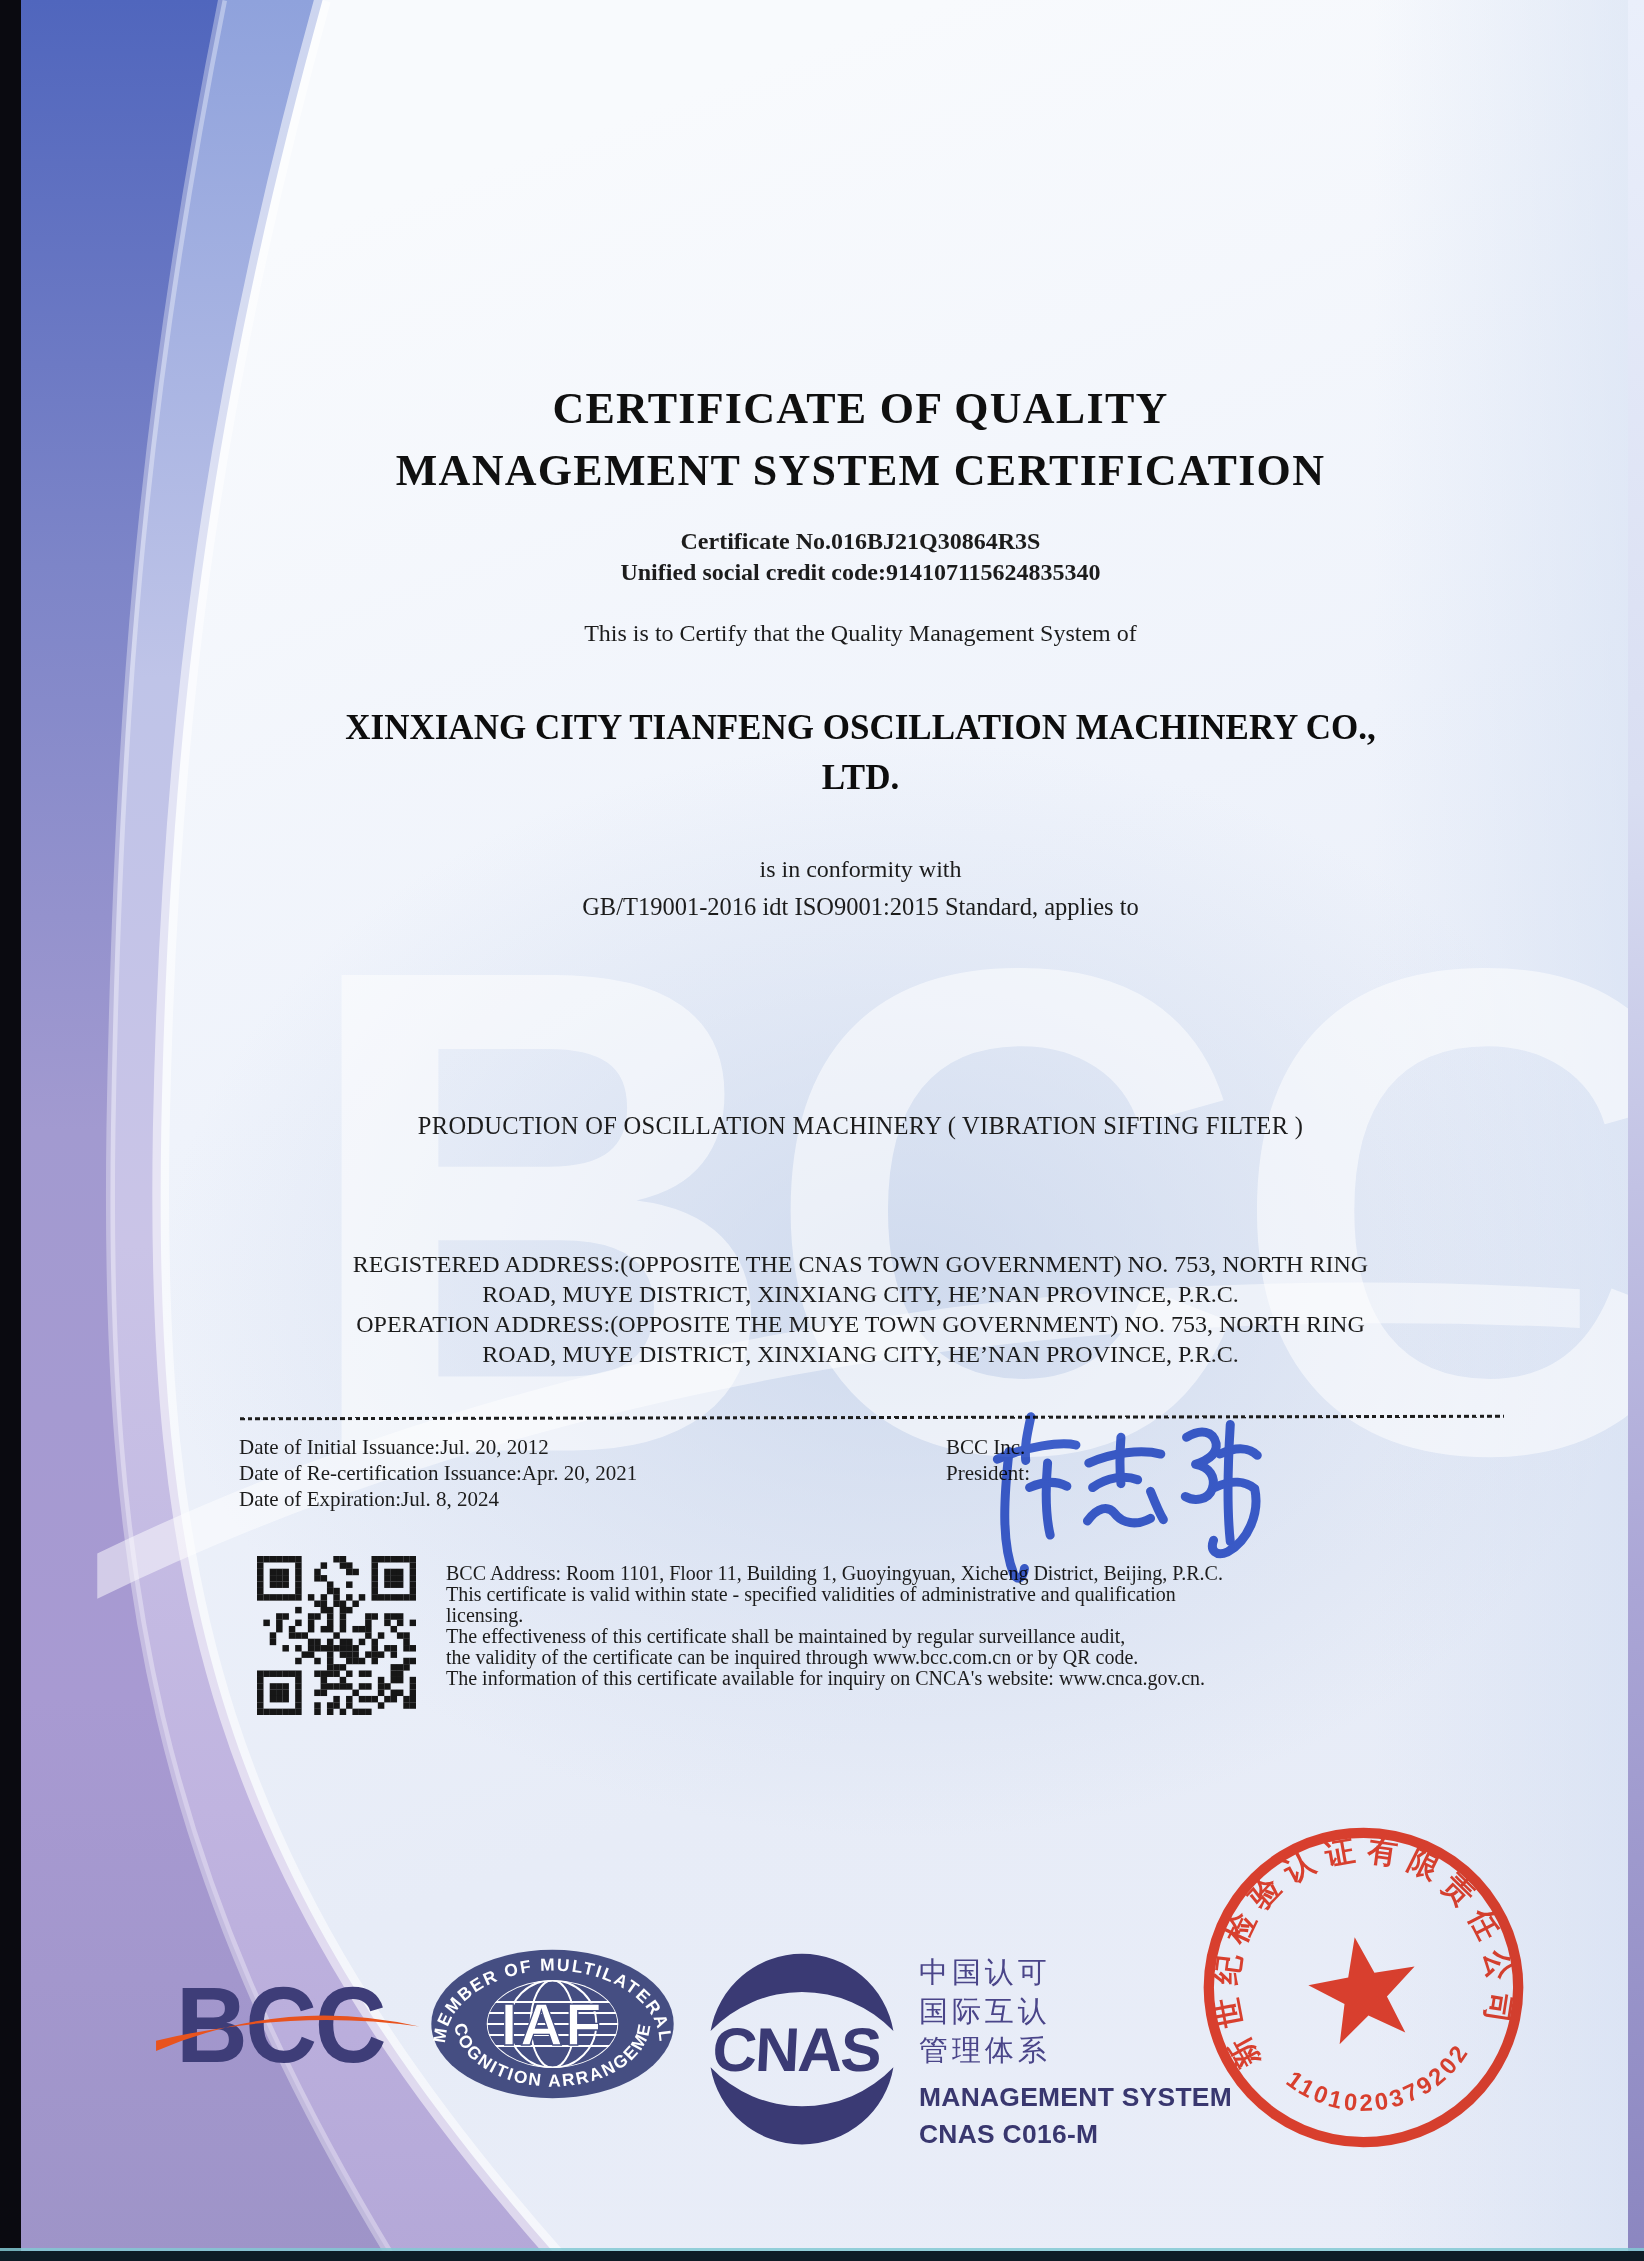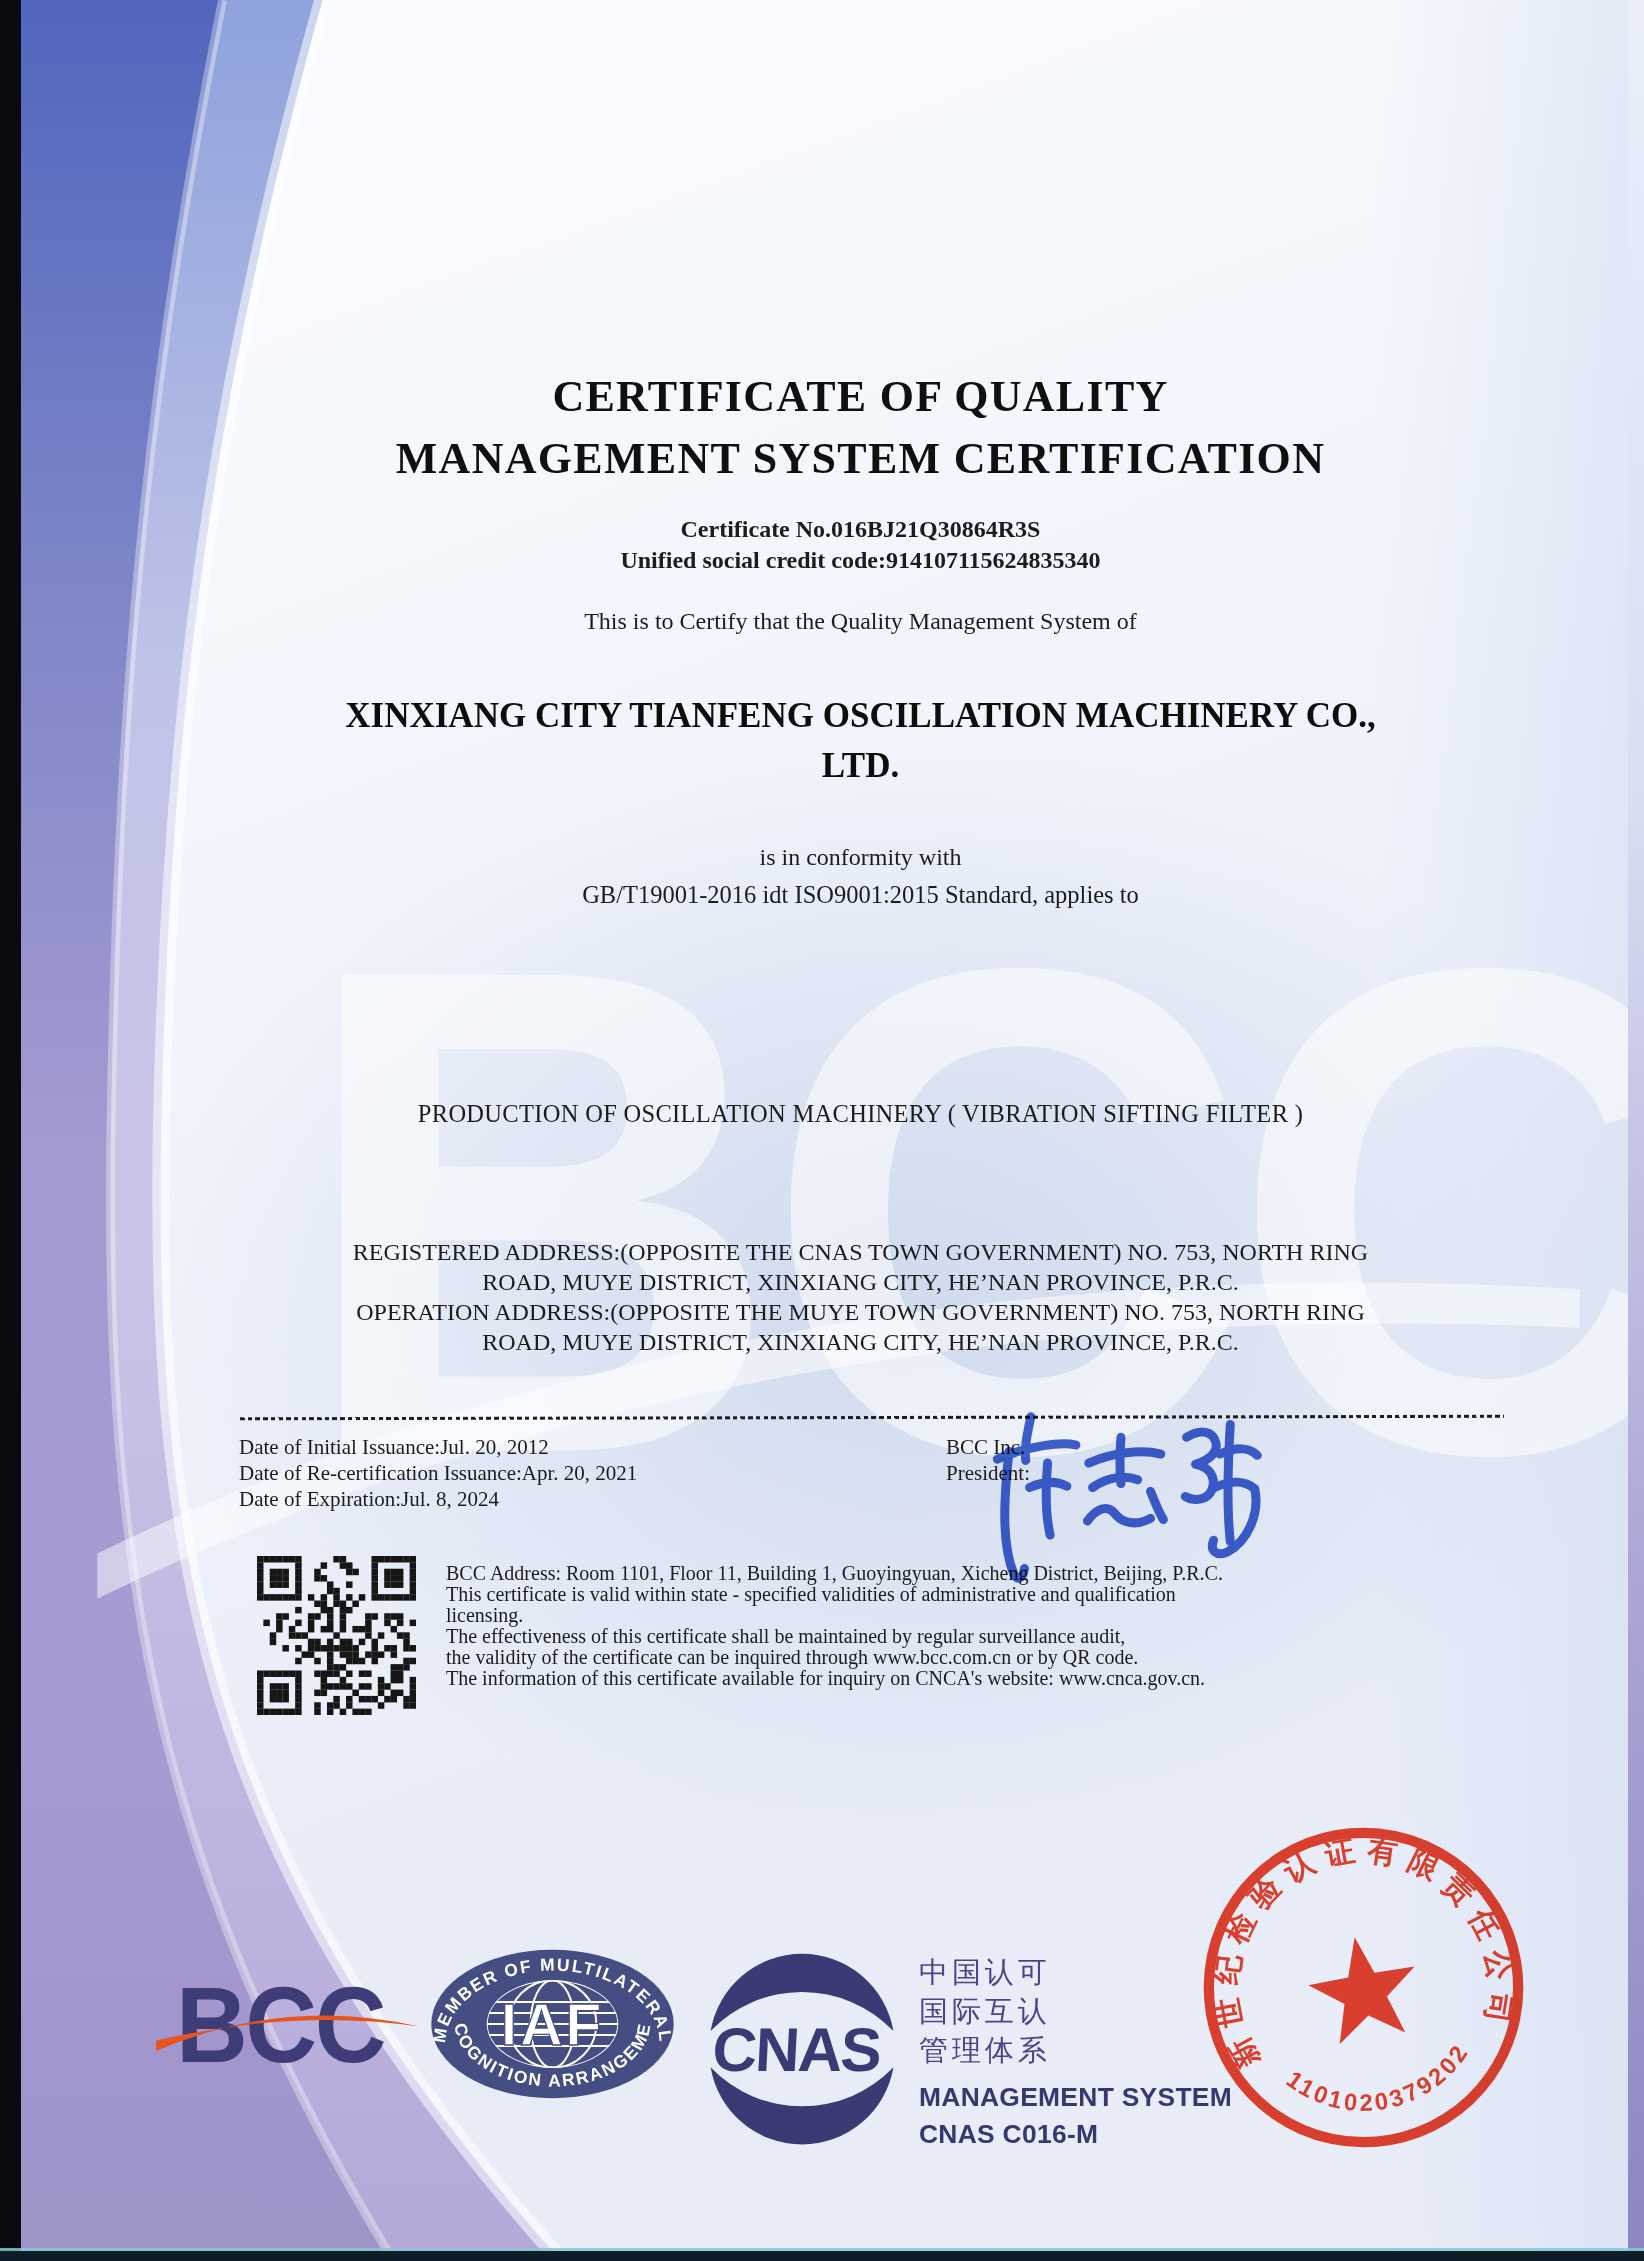--- a/index.html
+++ b/index.html
@@ -31,21 +31,21 @@
     background:linear-gradient(90deg,rgba(205,218,240,0),rgba(205,218,240,.5));}
 
   
   .watermark{left:310px;top:832px;width:1322px;z-index:3;
     font-family:"Liberation Sans","DejaVu Sans",sans-serif;
     font-weight:bold;font-size:658px;letter-spacing:-18px;
     color:#ffffff;opacity:.55;transform:scale(1.02,1.05);white-space:nowrap;}
   .wm-swoosh{left:97px;top:967px;z-index:3;opacity:.5;}
 
   
-  .center-col{left:219px;width:1283px;text-align:center;z-index:10;}
+  .center-col{left:219px;width:1283px;text-align:center;z-index:10;margin-top:12px;}
   .title{top:366px;font-size:44px;font-weight:bold;letter-spacing:1.3px;line-height:62px;color:#101010;}
   .certno{top:514px;font-size:24px;font-weight:bold;line-height:31px;}
   .certify{top:608px;font-size:24px;}
   .company{top:691px;font-size:35px;font-weight:bold;line-height:50px;color:#0d0d0d;}
   .conformity{top:844px;font-size:24px;}
   .standard{top:881px;font-size:24.5px;}
   .scope{top:1100px;font-size:24.5px;letter-spacing:0.3px;}
   .addresses{top:1237px;font-size:24px;line-height:30px;}
 
   

